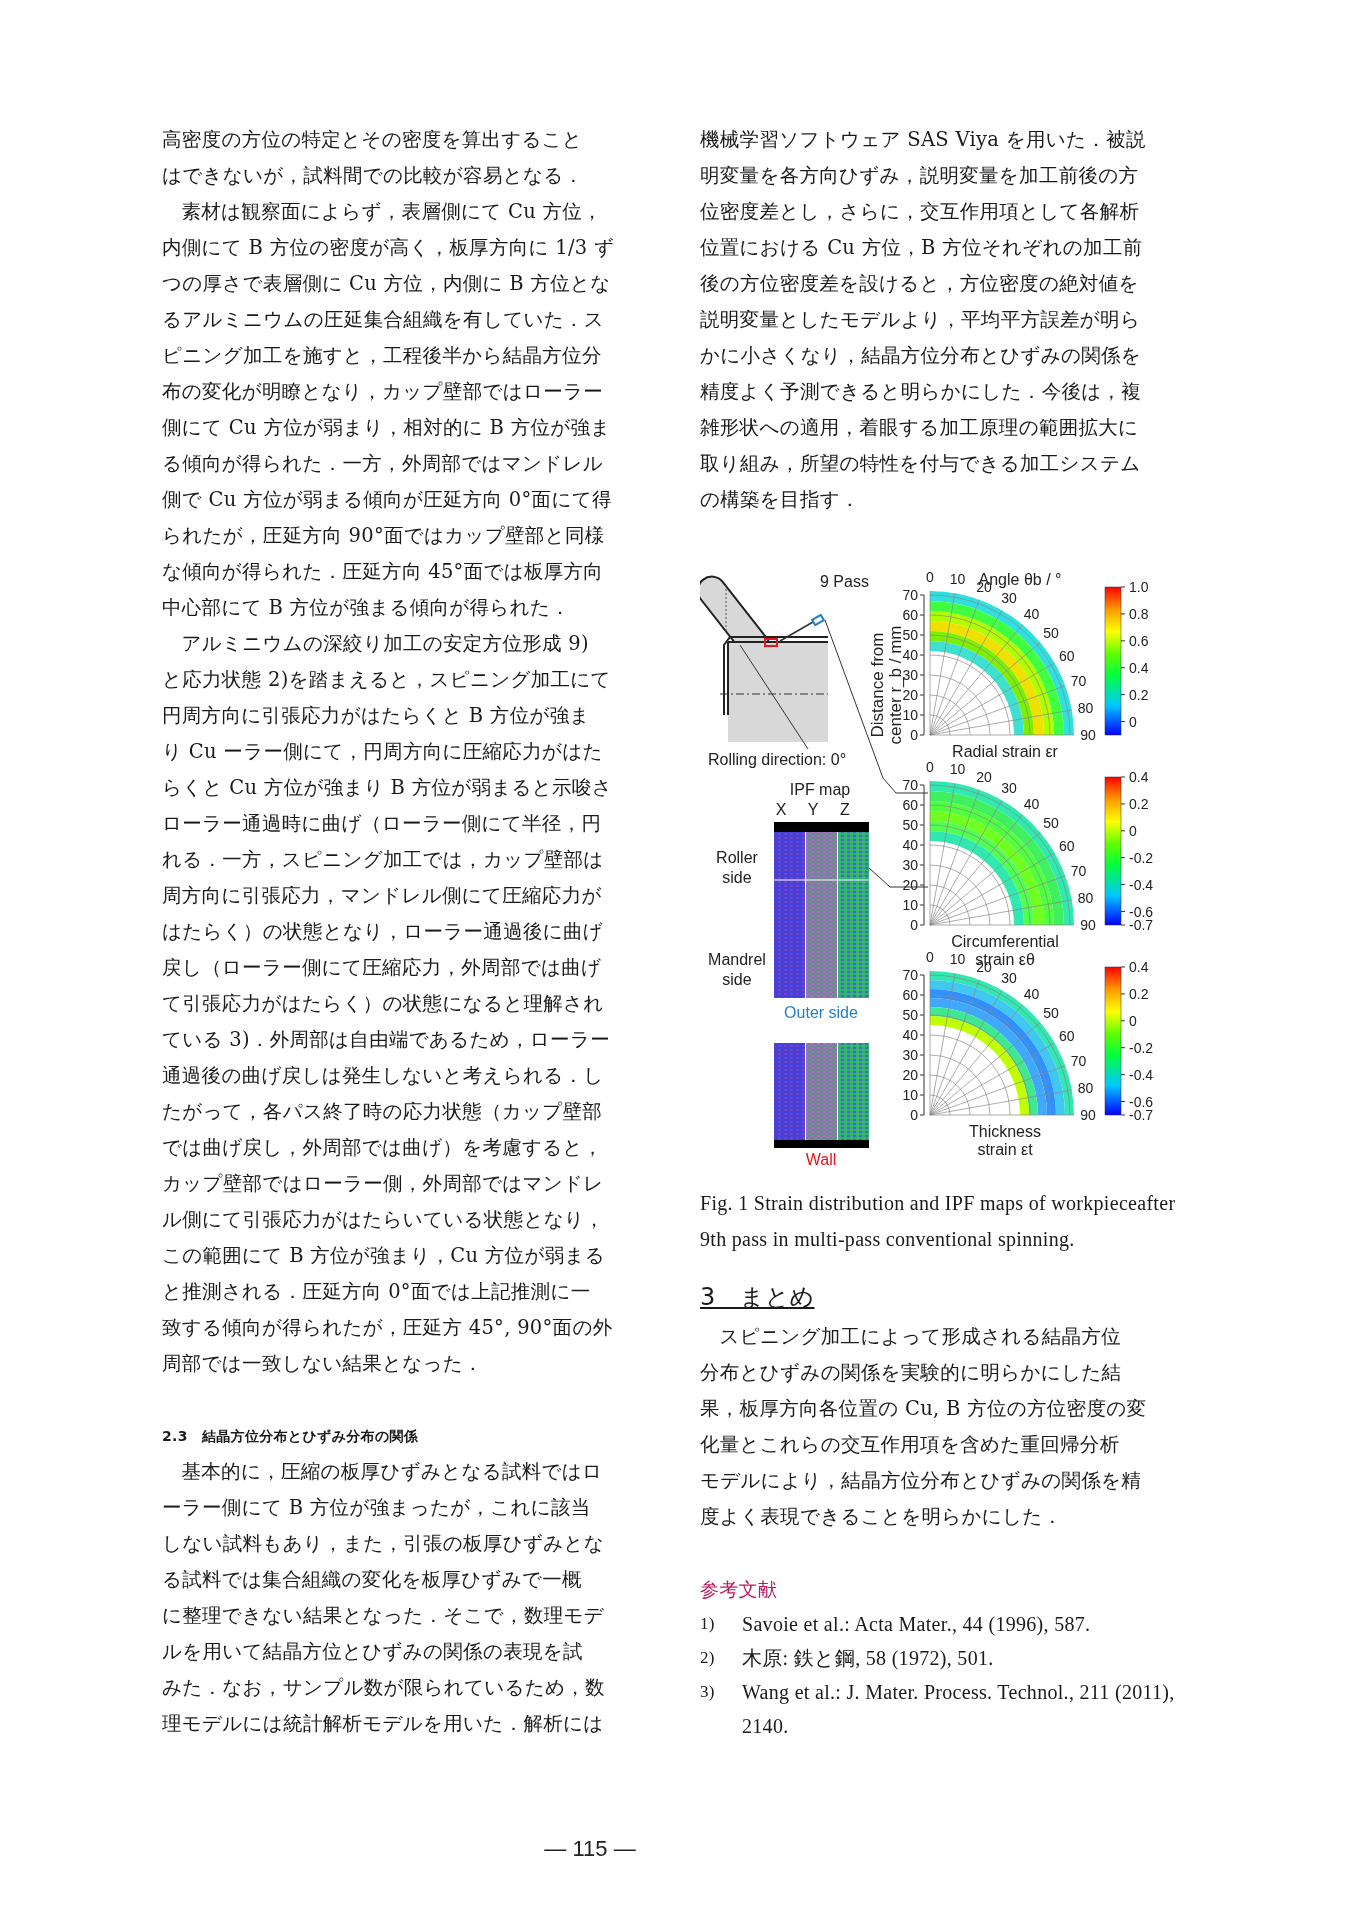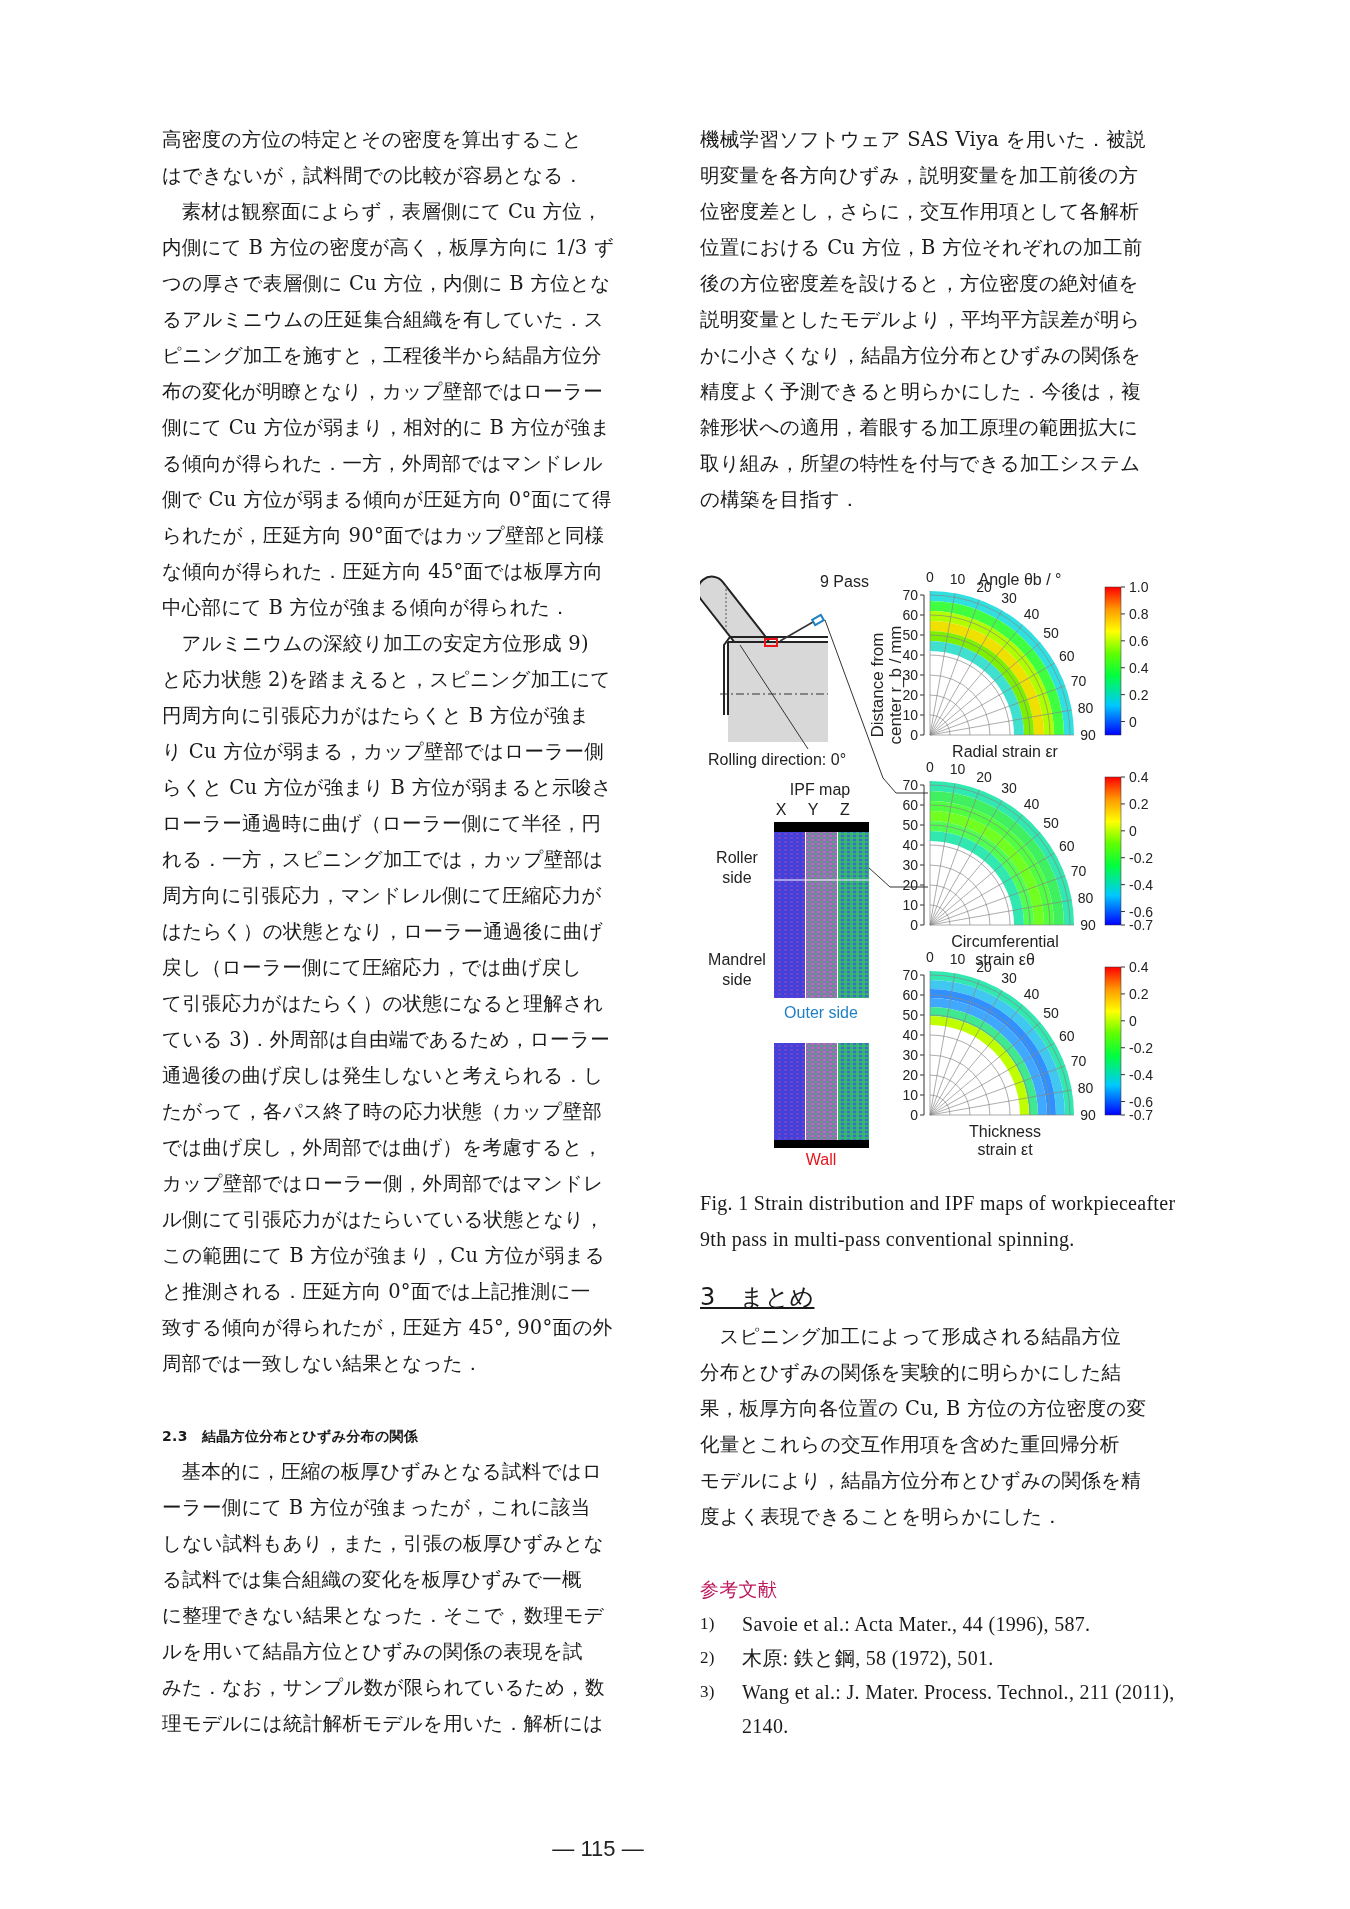--- a/index.html
+++ b/index.html
@@ -10,21 +10,21 @@
   .col-right { left:700px; }
   .p { margin:0; text-align:justify; }
   .p .line { display:block; white-space:nowrap; }
   .heading { font-family:"DejaVu Sans","Liberation Sans",sans-serif; font-weight:bold; font-size:14px; margin:36px 0 0 0; line-height:36px; }
   .heading-3 { font-family:"DejaVu Sans","Liberation Sans",sans-serif; font-size:24px; margin:20px 0 2px 0; line-height:40px;text-decoration:underline; }
   .caption { font-family:"Liberation Serif",serif; font-size:20px; line-height:36px; margin:0; }
   .refs-title { margin-top:36px; font-size:19px; line-height:36px; color:#be185d; }
   .ref { display:flex; font-family:"Liberation Serif",serif; font-size:20px; line-height:34px; }
   .ref .num { width:42px; flex:none; font-size:17px; }
   .ref .txt { flex:1; }
-  .page-num { position:absolute; top:1836px; left:8px; width:1180px; text-align:center;
+  .page-num { position:absolute; top:1836px; left:0; width:1180px; text-align:center;
               font-family:"Liberation Sans",sans-serif; font-size:22px; color:#222; }
   
   .figure { position:absolute; left:700px; top:565px; width:510px; height:605px; }
   .figure svg { width:510px; height:605px; display:block; }
   .fig-text { font-family:"Liberation Sans",sans-serif; fill:#222; }
 </style>
 </head>
 <body>
 
 <div class="col col-left">
@@ -43,27 +43,27 @@
       <span class="line">る傾向が得られた．一方，外周部ではマンドレル</span>
       <span class="line">側で Cu 方位が弱まる傾向が圧延方向 0°面にて得</span>
       <span class="line">られたが，圧延方向 90°面ではカップ壁部と同様</span>
       <span class="line">な傾向が得られた．圧延方向 45°面では板厚方向</span>
       <span class="line">中心部にて B 方位が強まる傾向が得られた．</span>
     </div>
   <div class="p" id="p3">
       <span class="line" style="padding-left: 1em;">アルミニウムの深絞り加工の安定方位形成 9)</span>
       <span class="line">と応力状態 2)を踏まえると，スピニング加工にて</span>
       <span class="line">円周方向に引張応力がはたらくと B 方位が強ま</span>
-      <span class="line">り Cu 方位が弱まる，カップ壁部ではローラー側</span>
+      <span class="line">り Cu ーラー側にて，円周方向に圧縮応力がはた</span>
       <span class="line">らくと Cu 方位が強まり B 方位が弱まると示唆さ</span>
       <span class="line">ローラー通過時に曲げ（ローラー側にて半径，円</span>
       <span class="line">れる．一方，スピニング加工では，カップ壁部は</span>
       <span class="line">周方向に引張応力，マンドレル側にて圧縮応力が</span>
       <span class="line">はたらく）の状態となり，ローラー通過後に曲げ</span>
-      <span class="line">戻し（ローラー側にて圧縮応力，では曲げ戻し</span>
+      <span class="line">戻し（ローラー側にて圧縮応力，外周部では曲げ</span>
       <span class="line">て引張応力がはたらく）の状態になると理解され</span>
       <span class="line">ている 3)．外周部は自由端であるため，ローラー</span>
       <span class="line">通過後の曲げ戻しは発生しないと考えられる．し</span>
       <span class="line">たがって，各パス終了時の応力状態（カップ壁部</span>
       <span class="line">では曲げ戻し，外周部では曲げ）を考慮すると，</span>
       <span class="line">カップ壁部ではローラー側，外周部ではマンドレ</span>
       <span class="line">ル側にて引張応力がはたらいている状態となり，</span>
       <span class="line">この範囲にて B 方位が強まり，Cu 方位が弱まる</span>
       <span class="line">と推測される．圧延方向 0°面では上記推測に一</span>
       <span class="line">致する傾向が得られたが，圧延方 45°, 90°面の外</span>

